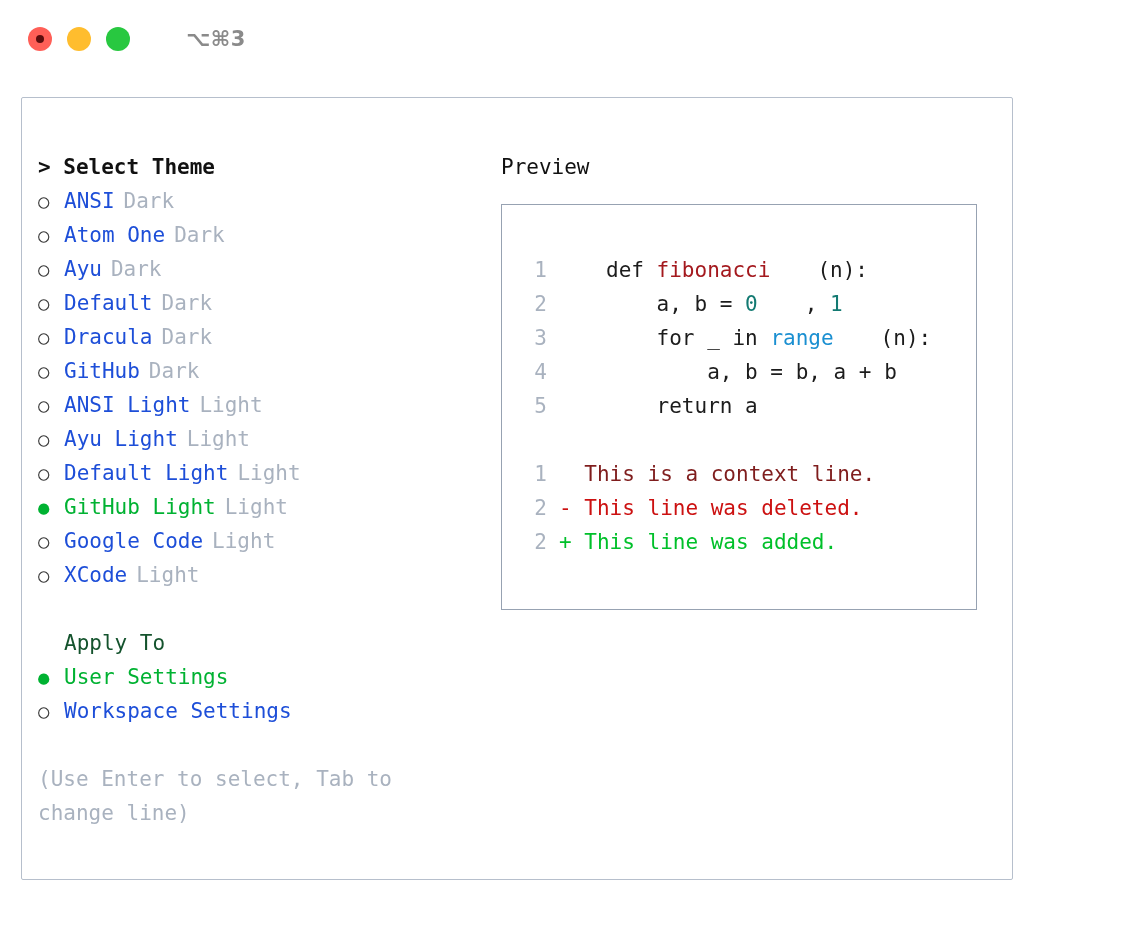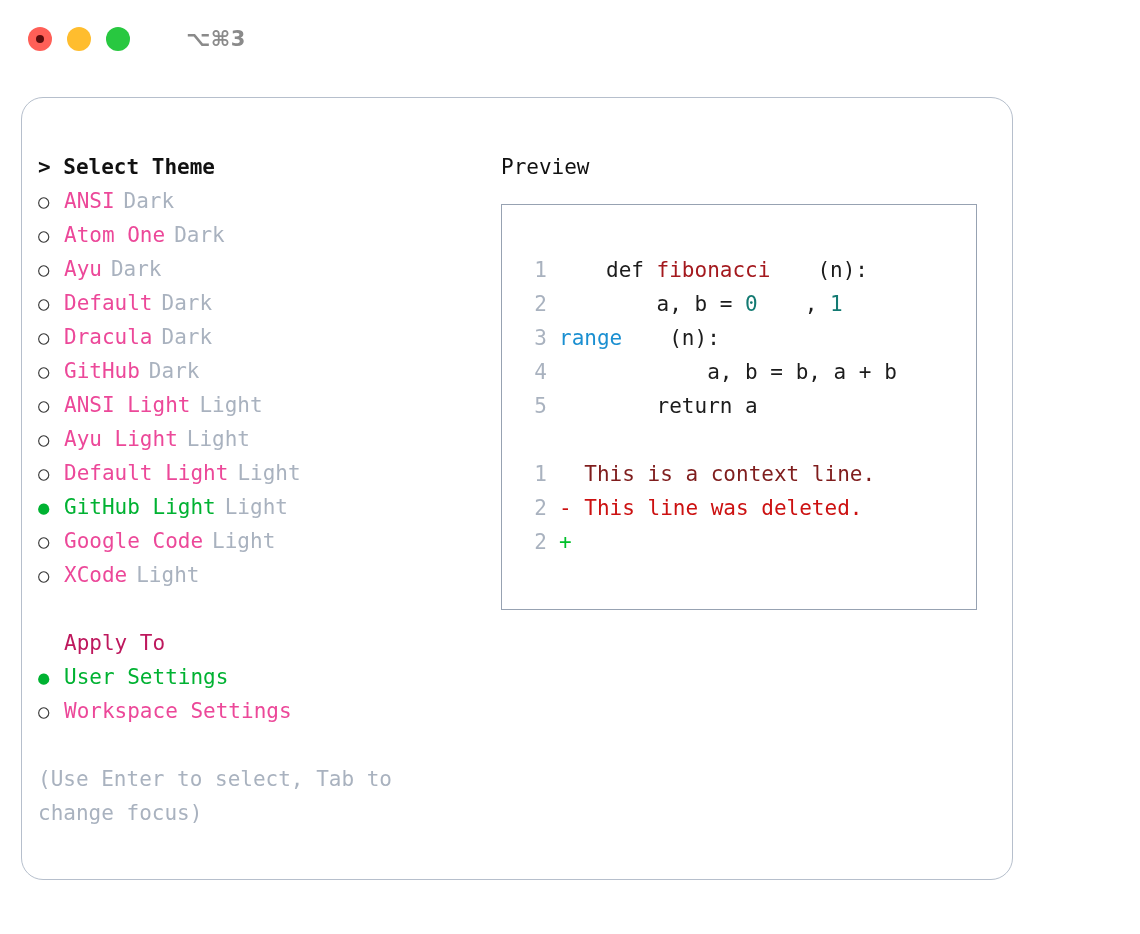--- a/index.html
+++ b/index.html
@@ -68,21 +68,21 @@
   }
 
   
   .panel {
     position: absolute;
     left: 21px;
     top: 97px;
     width: 992px;
     height: 783px;
     border: 1px solid #b6bfcc;
-    border-radius: 22px;
+    border-radius: 2px;
     box-sizing: border-box;
     background: #ffffff;
   }
 
   .columns {
     position: absolute;
     left: 0; top: 0;
     width: 100%; height: 100%;
   }
 
@@ -110,33 +110,33 @@
     white-space: pre;
   }
   .bullet {
     display: inline-block;
     width: 26px;
     flex: 0 0 26px;
     color: #3a3a3a;
     font-size: 19px;
   }
   .opt-row.selected .bullet { color: #00b232; }
-  .opt-label { color: #ec4899; }
+  .opt-label { color: #1d4ed8; }
   .opt-row.selected .opt-label { color: #00b232; }
   .opt-tag {
     color: #a9b2bf;
     margin-left: 9px;
   }
 
   .subsection {
     margin-top: 34px;
   }
   .subhead {
     font-size: 21px;
-    color: #be185d;
+    color: #14532d;
     line-height: 34px;
     padding-left: 26px;
     white-space: pre;
   }
 
   .hint {
     margin-top: 34px;
     font-size: 21px;
     line-height: 34px;
     color: #a9b2bf;
@@ -227,38 +227,38 @@
           </div>
 
         <div class="subsection">
           <div class="subhead">Apply To</div>
           <div id="apply-list">
               <div class="opt-row selected"><span class="bullet">●</span><span class="opt-label">User Settings</span></div>
               <div class="opt-row"><span class="bullet">○</span><span class="opt-label">Workspace Settings</span></div>
             </div>
         </div>
 
-        <div class="hint">(Use Enter to select, Tab to change focus)</div>
+        <div class="hint">(Use Enter to select, Tab to change line)</div>
       </div>
 
       <div class="right-col">
         <div class="preview-title">Preview</div>
 
         <div class="preview-box">
           <div id="code-block">
               <div class="code-line"><span class="lineno">1</span><span class="code-text">def </span><span class="tok-fn">fibonacci</span><span class="code-text">(n):</span></div>
               <div class="code-line"><span class="lineno">2</span><span class="code-text">    a, b = </span><span class="tok-num">0</span><span class="code-text">, </span><span class="tok-num">1</span></div>
-              <div class="code-line"><span class="lineno">3</span><span class="tok-builtin">range</span><span class="code-text">(n):</span></div>
+              <div class="code-line"><span class="lineno">3</span><span class="code-text">    for _ in </span><span class="tok-builtin">range</span><span class="code-text">(n):</span></div>
               <div class="code-line"><span class="lineno">4</span><span class="code-text">        a, b = b, a + b</span></div>
               <div class="code-line"><span class="lineno">5</span><span class="code-text">    return a</span></div>
             </div>
           <div class="blank-line"></div>
           <div id="diff-block">
               <div class="code-line"><span class="lineno">1</span><span class="diff-ctx">  </span><span class="diff-ctx">This is a context line.</span></div>
               <div class="code-line"><span class="lineno">2</span><span class="diff-del">- </span><span class="diff-del">This line was deleted.</span></div>
-              <div class="code-line"><span class="lineno">2</span><span class="diff-add">+ </span></div>
+              <div class="code-line"><span class="lineno">2</span><span class="diff-add">+ </span><span class="diff-add">This line was added.</span></div>
             </div>
         </div>
       </div>
 
     </div>
   </div>
 </div>
 
 </body></html>

